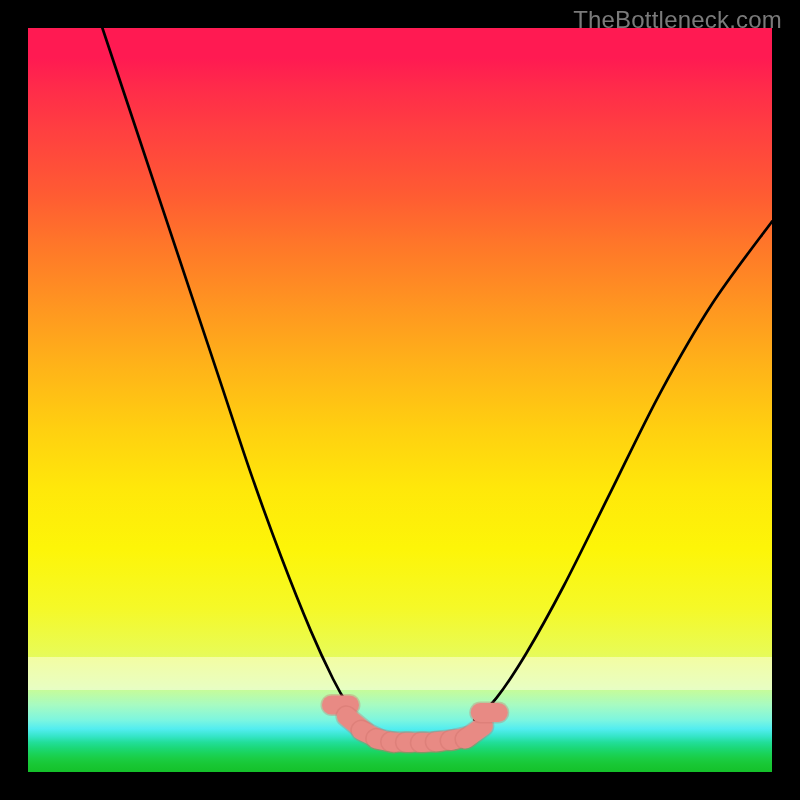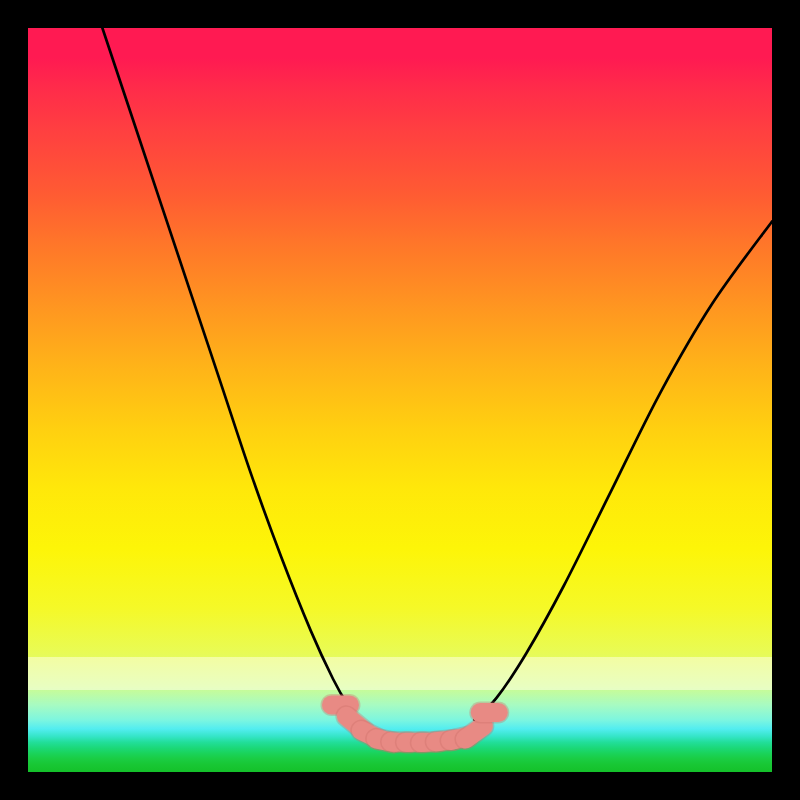--- a/index.html
+++ b/index.html
@@ -114,13 +114,14 @@
           <line x1="422.52" y1="712.566" x2="440.52" y2="708.4739999999999" stroke="#cc6f68" stroke-width="22" stroke-linecap="round" opacity="0.35"></line>
           <line x1="422.52" y1="712.566" x2="440.52" y2="708.4739999999999" stroke="#e88a84" stroke-width="19" stroke-linecap="round"></line>
           <line x1="437.4" y1="711.078" x2="455.4" y2="698.058" stroke="#cc6f68" stroke-width="22" stroke-linecap="round" opacity="0.35"></line>
           <line x1="437.4" y1="711.078" x2="455.4" y2="698.058" stroke="#e88a84" stroke-width="19" stroke-linecap="round"></line>
           <line x1="452.28" y1="684.48" x2="470.28" y2="684.48" stroke="#cc6f68" stroke-width="22" stroke-linecap="round" opacity="0.35"></line>
           <line x1="452.28" y1="684.48" x2="470.28" y2="684.48" stroke="#e88a84" stroke-width="19" stroke-linecap="round"></line>
         </g>
     </svg>
   </div>
 
+  <div class="attribution">TheBottleneck.com</div>
 </div>
 
 </body></html>

